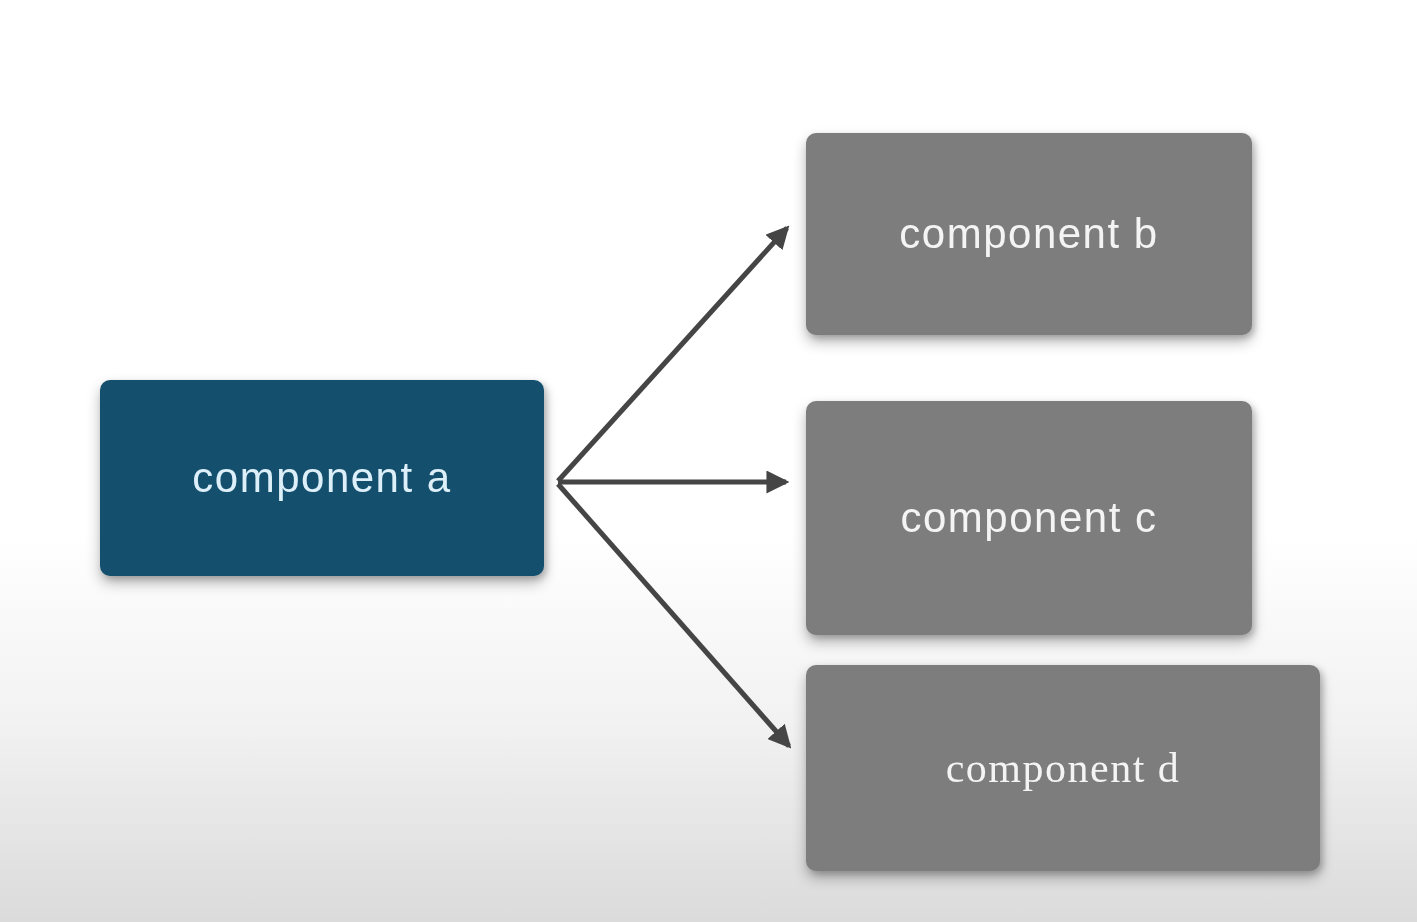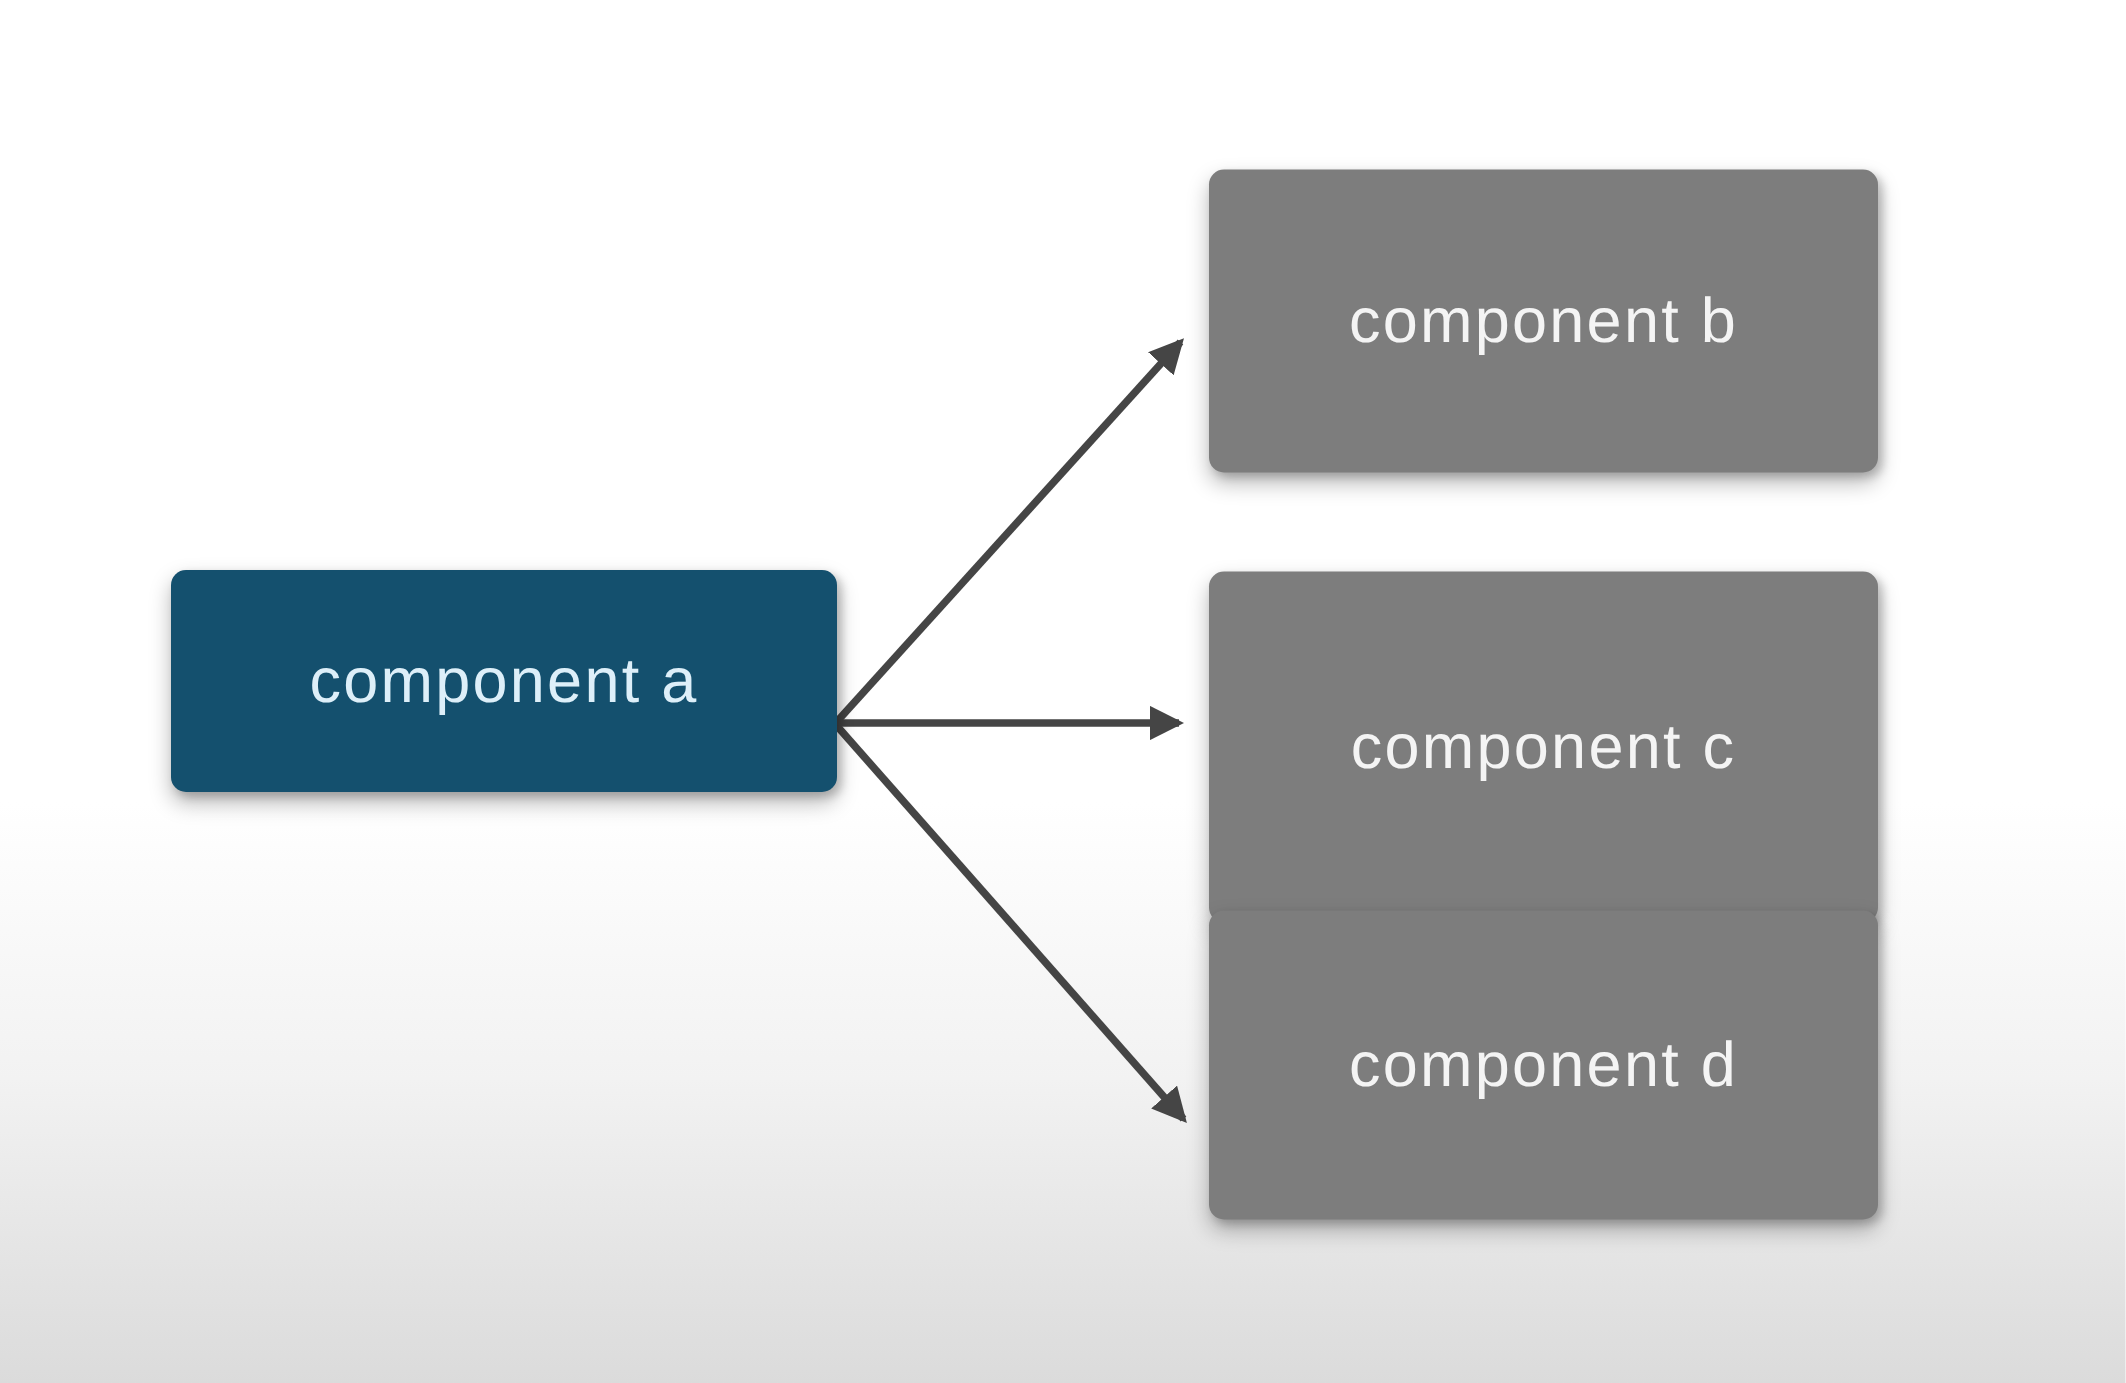--- a/index.html
+++ b/index.html
@@ -35,38 +35,39 @@
     border-radius: 10px;
     box-shadow: 0 7px 14px rgba(0,0,0,0.28), 3px 3px 6px rgba(0,0,0,0.18);
   }
   .node-label {
     font-size: 42px;
     letter-spacing: 1.5px;
     font-weight: 400;
     white-space: nowrap;
   }
   .node-source {
-    left: 114px;
+    left: 100px;
     top: 380px;
     width: 444px;
-    height: 148px;
+    height: 196px;
     background: #14506e;
   }
   .node-source .node-label {
     color: #ddeff9;
   }
   .node-target {
     background: #7d7d7d;
+    margin-top: 20px;
   }
   .node-target .node-label {
     color: #f4f4f4;
   }
   .node-b { left: 806px; top: 113px; width: 446px; height: 202px; }
   .node-c { left: 806px; top: 381px; width: 446px; height: 234px; }
-  .node-d { left: 806px; top: 607px; width: 446px; height: 206px; }
+  .node-d { left: 806px; top: 645px; width: 514px; height: 206px; font-family: Liberation Serif, serif; }
 </style>
 </head>
 <body>
 
 <div class="canvas">
 
   <svg class="arrow-layer" viewBox="0 0 1417 922" xmlns="http://www.w3.org/2000/svg">
     <defs>
       <marker id="arrowhead" viewBox="0 0 10 10" refX="8.5" refY="5" markerWidth="4.6" markerHeight="4.6" orient="auto">
         <path d="M 0 0 L 10 5 L 0 10 z" fill="#454545"></path>

